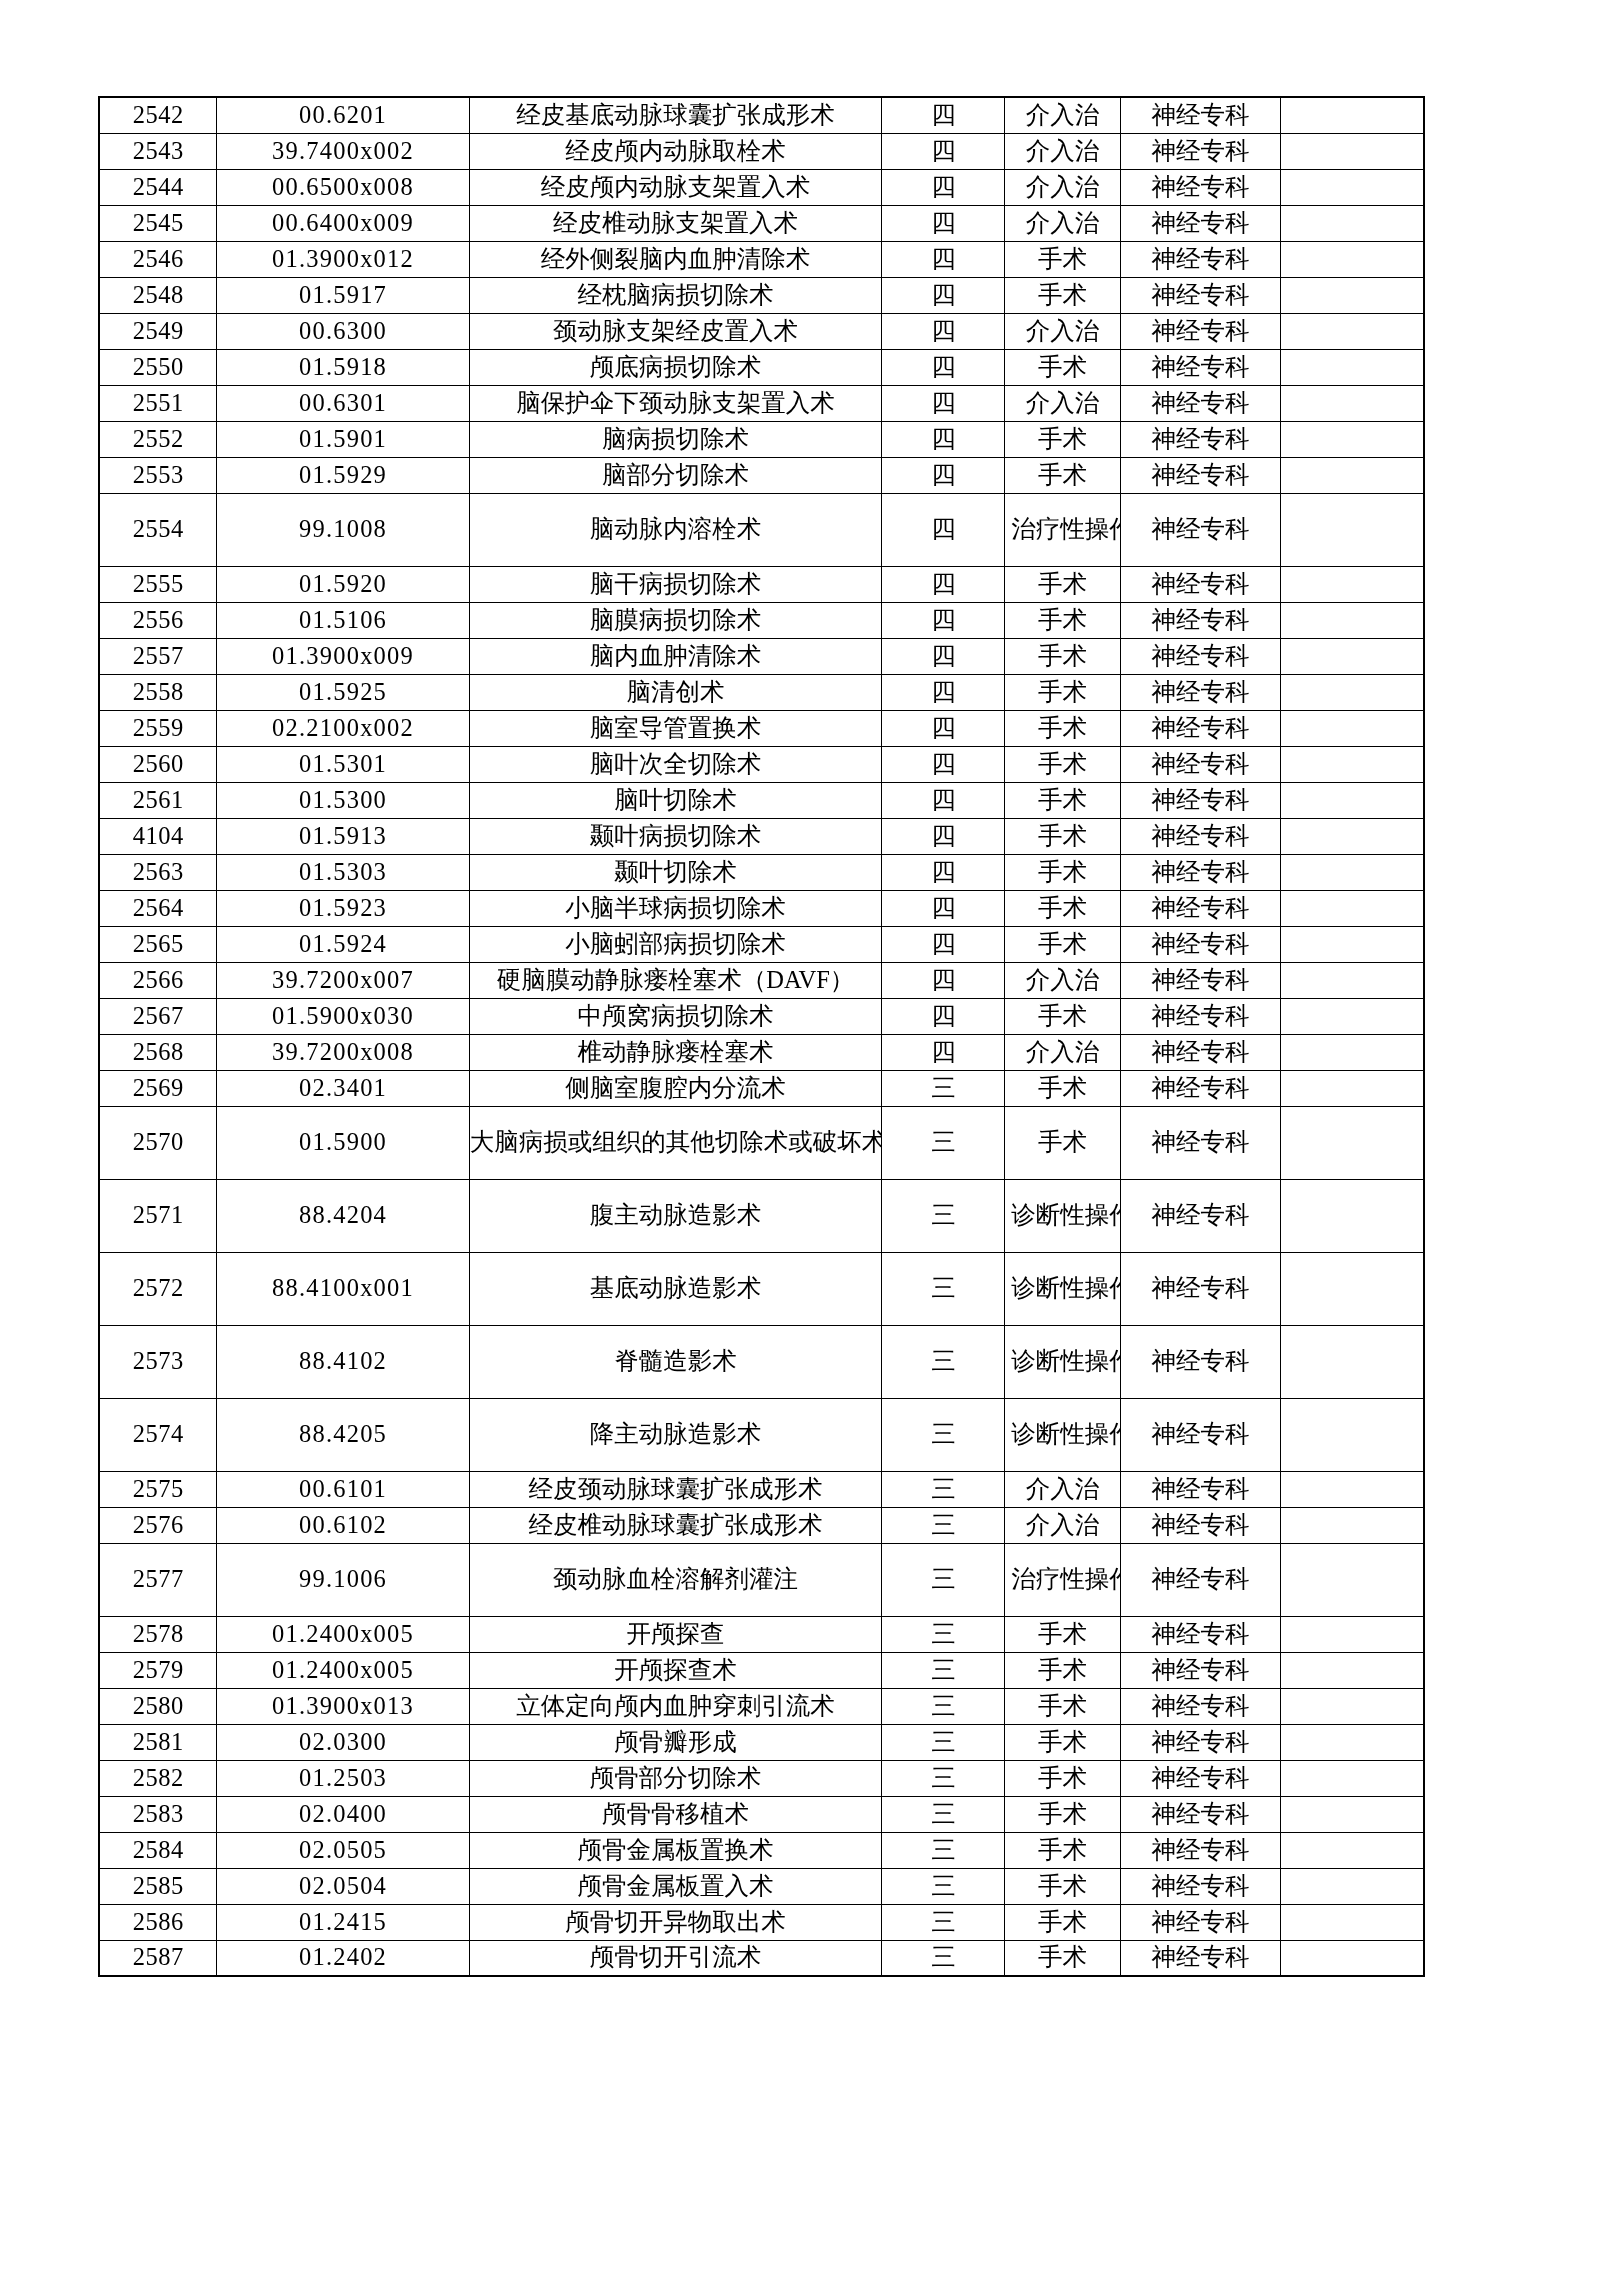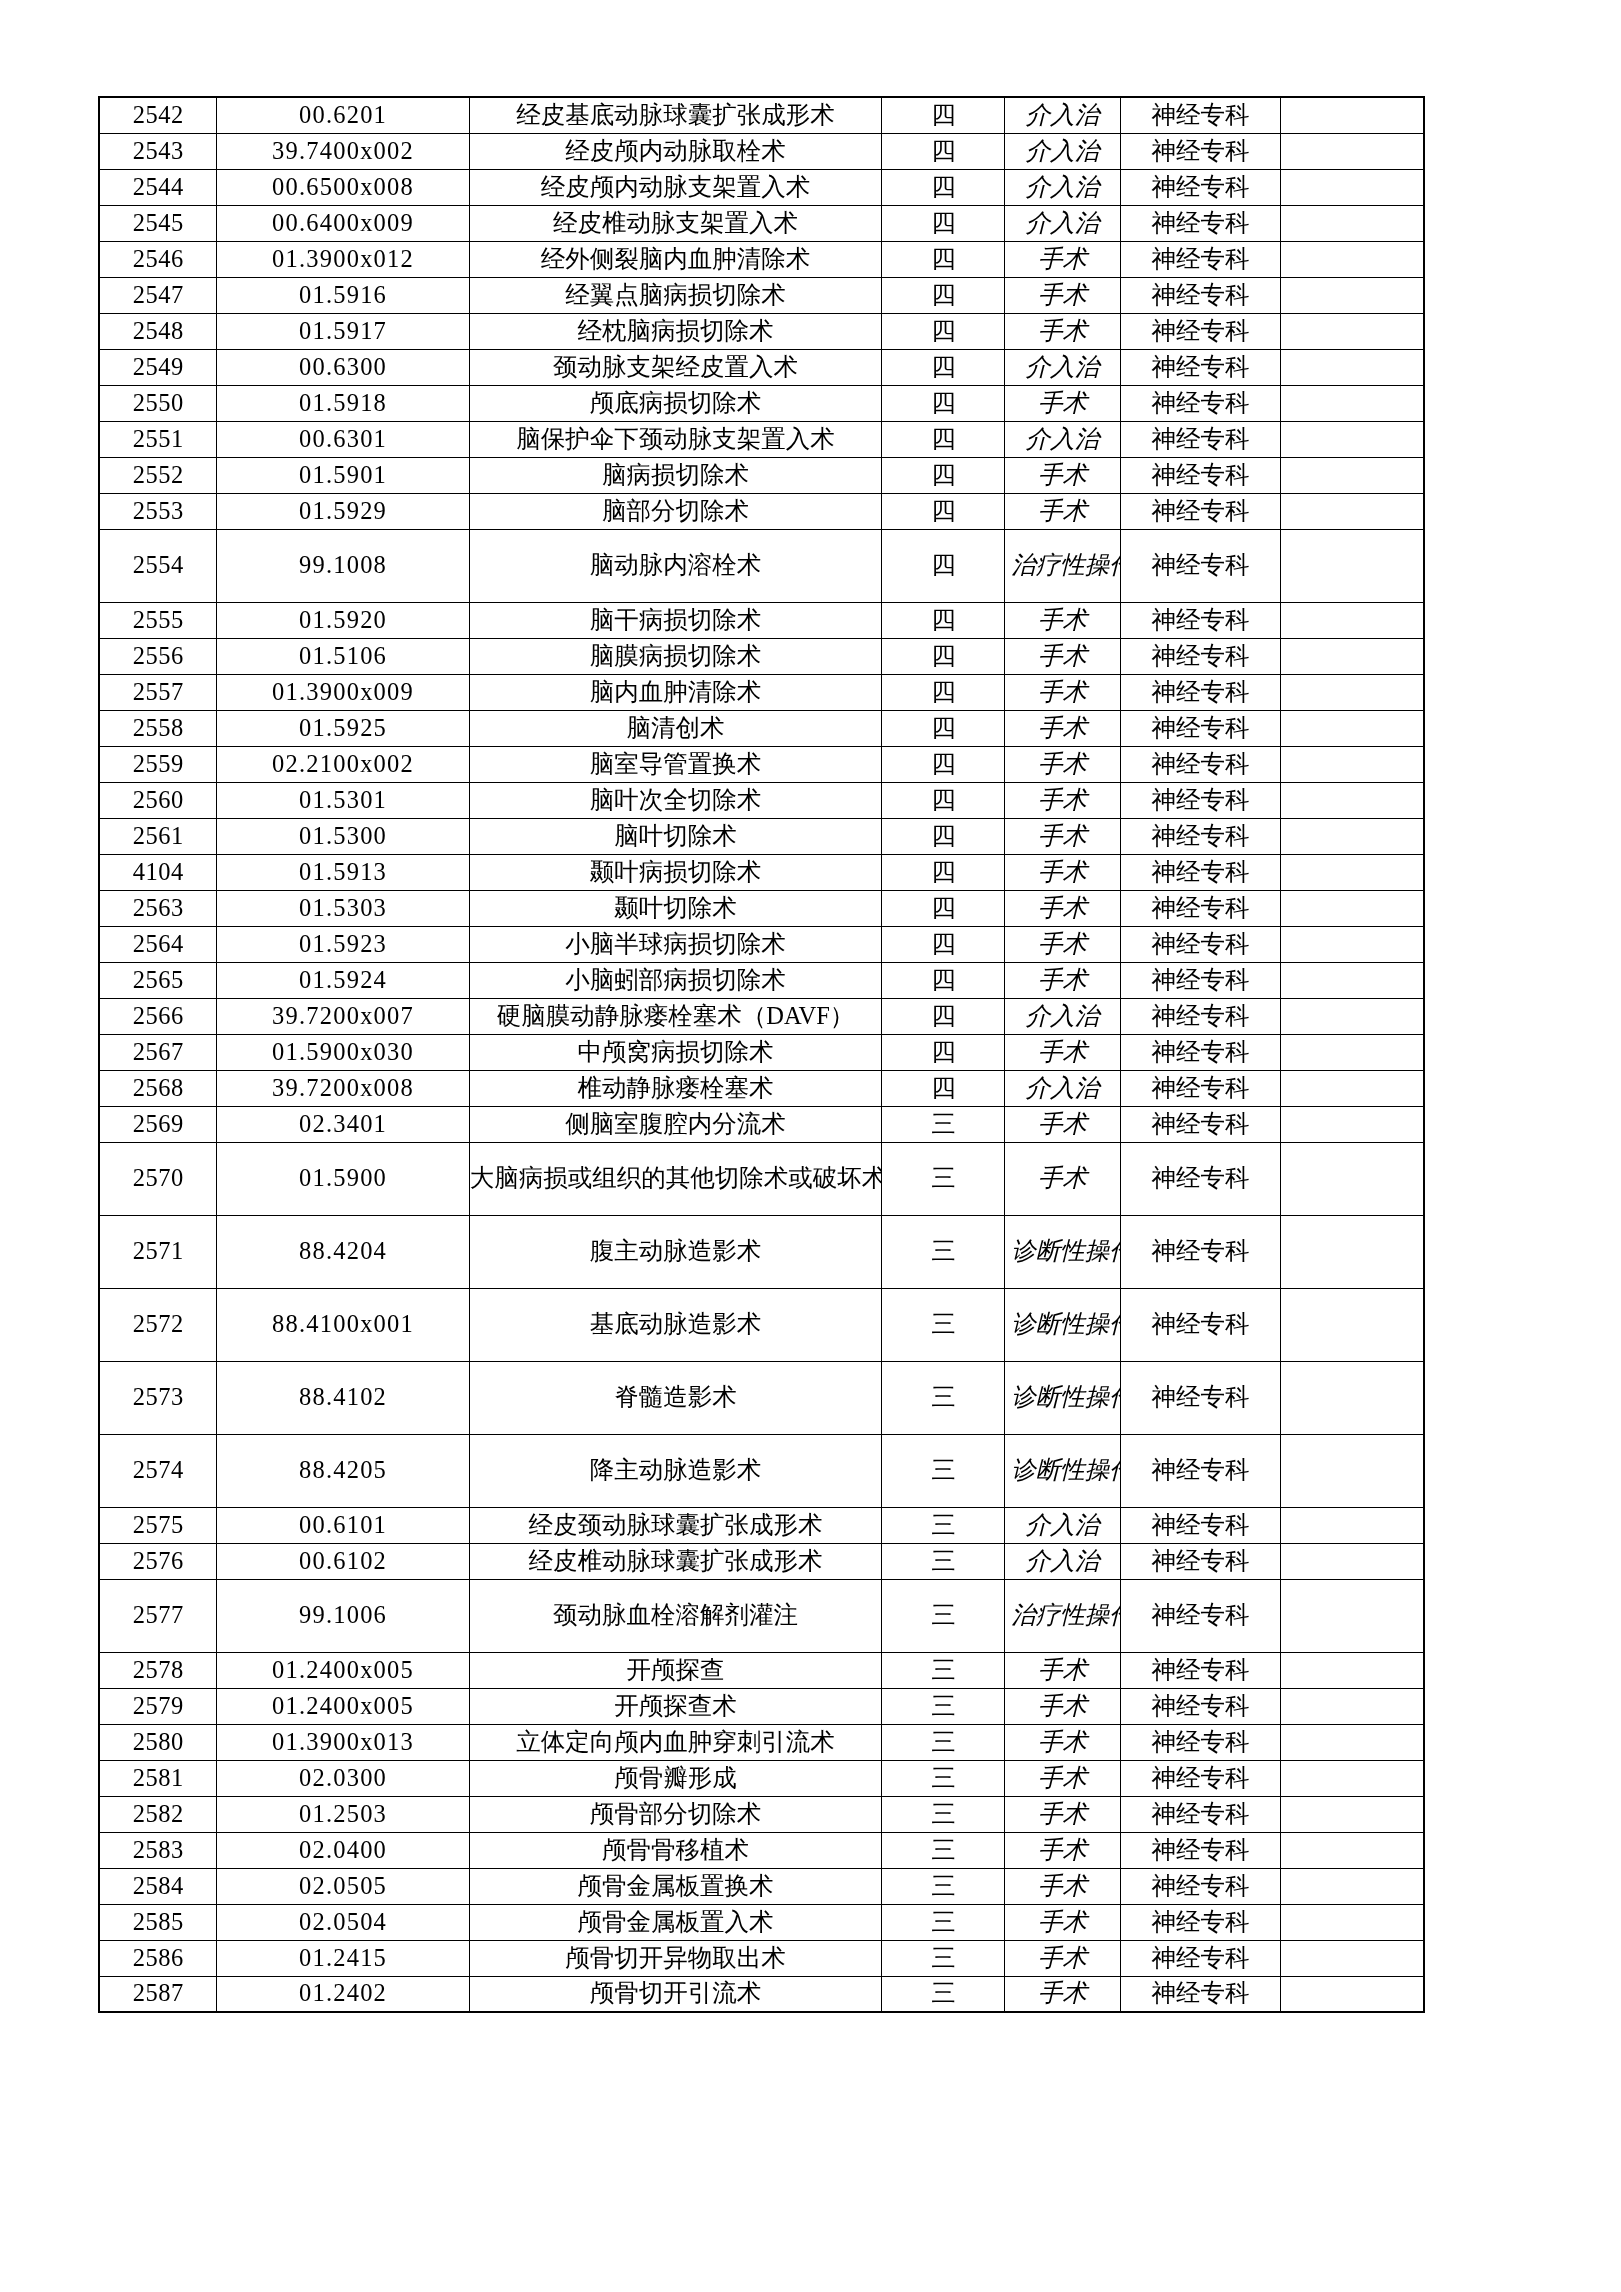--- a/index.html
+++ b/index.html
@@ -48,21 +48,21 @@
   col.c-name  { width: 329px; }
   col.c-level { width: 98px; }
   col.c-cat   { width: 92px; }
   col.c-dept  { width: 128px; }
   col.c-extra { width: 114px; }
 
   td.seq   { font-size: 24.5px; letter-spacing: 0.5px; }
   td.code  { font-size: 24.5px; letter-spacing: 1.2px; }
   td.name  { font-size: 25px; white-space: normal; padding: 0 3.9px; }
   td.level { font-size: 24.5px; }
-  td.cat   { font-size: 23.5px; white-space: normal; line-height: 1.16; font-style: italic; }
+  td.cat   { font-size: 23.5px; white-space: normal; line-height: 1.16; }
   td.dept  { font-size: 24.5px; }
   td.extra { }
 
   tr.tall-2 td { height: 73px; }
   tr.tall-2 td.cat { padding: 2px 5.9px; }
 
   
   table.proc-table tr:first-child td { border-top: 2.9px solid #000; }
   table.proc-table tr:last-child td { border-bottom: 2.9px solid #000; border-radius: 13px; }
   table.proc-table td:first-child { border-left: 2.9px solid #000; }
@@ -123,29 +123,20 @@
           <tr>
             <td class="seq">2546</td>
             <td class="code">01.3900x012</td>
             <td class="name">经外侧裂脑内血肿清除术</td>
             <td class="level">四</td>
             <td class="cat">手术</td>
             <td class="dept">神经专科</td>
             <td class="extra"></td>
           </tr>
           <tr>
-            <td class="seq">2547</td>
-            <td class="code">01.5916</td>
-            <td class="name">经翼点脑病损切除术</td>
-            <td class="level">四</td>
-            <td class="cat">手术</td>
-            <td class="dept">神经专科</td>
-            <td class="extra"></td>
-          </tr>
-          <tr>
             <td class="seq">2548</td>
             <td class="code">01.5917</td>
             <td class="name">经枕脑病损切除术</td>
             <td class="level">四</td>
             <td class="cat">手术</td>
             <td class="dept">神经专科</td>
             <td class="extra"></td>
           </tr>
           <tr>
             <td class="seq">2549</td>

